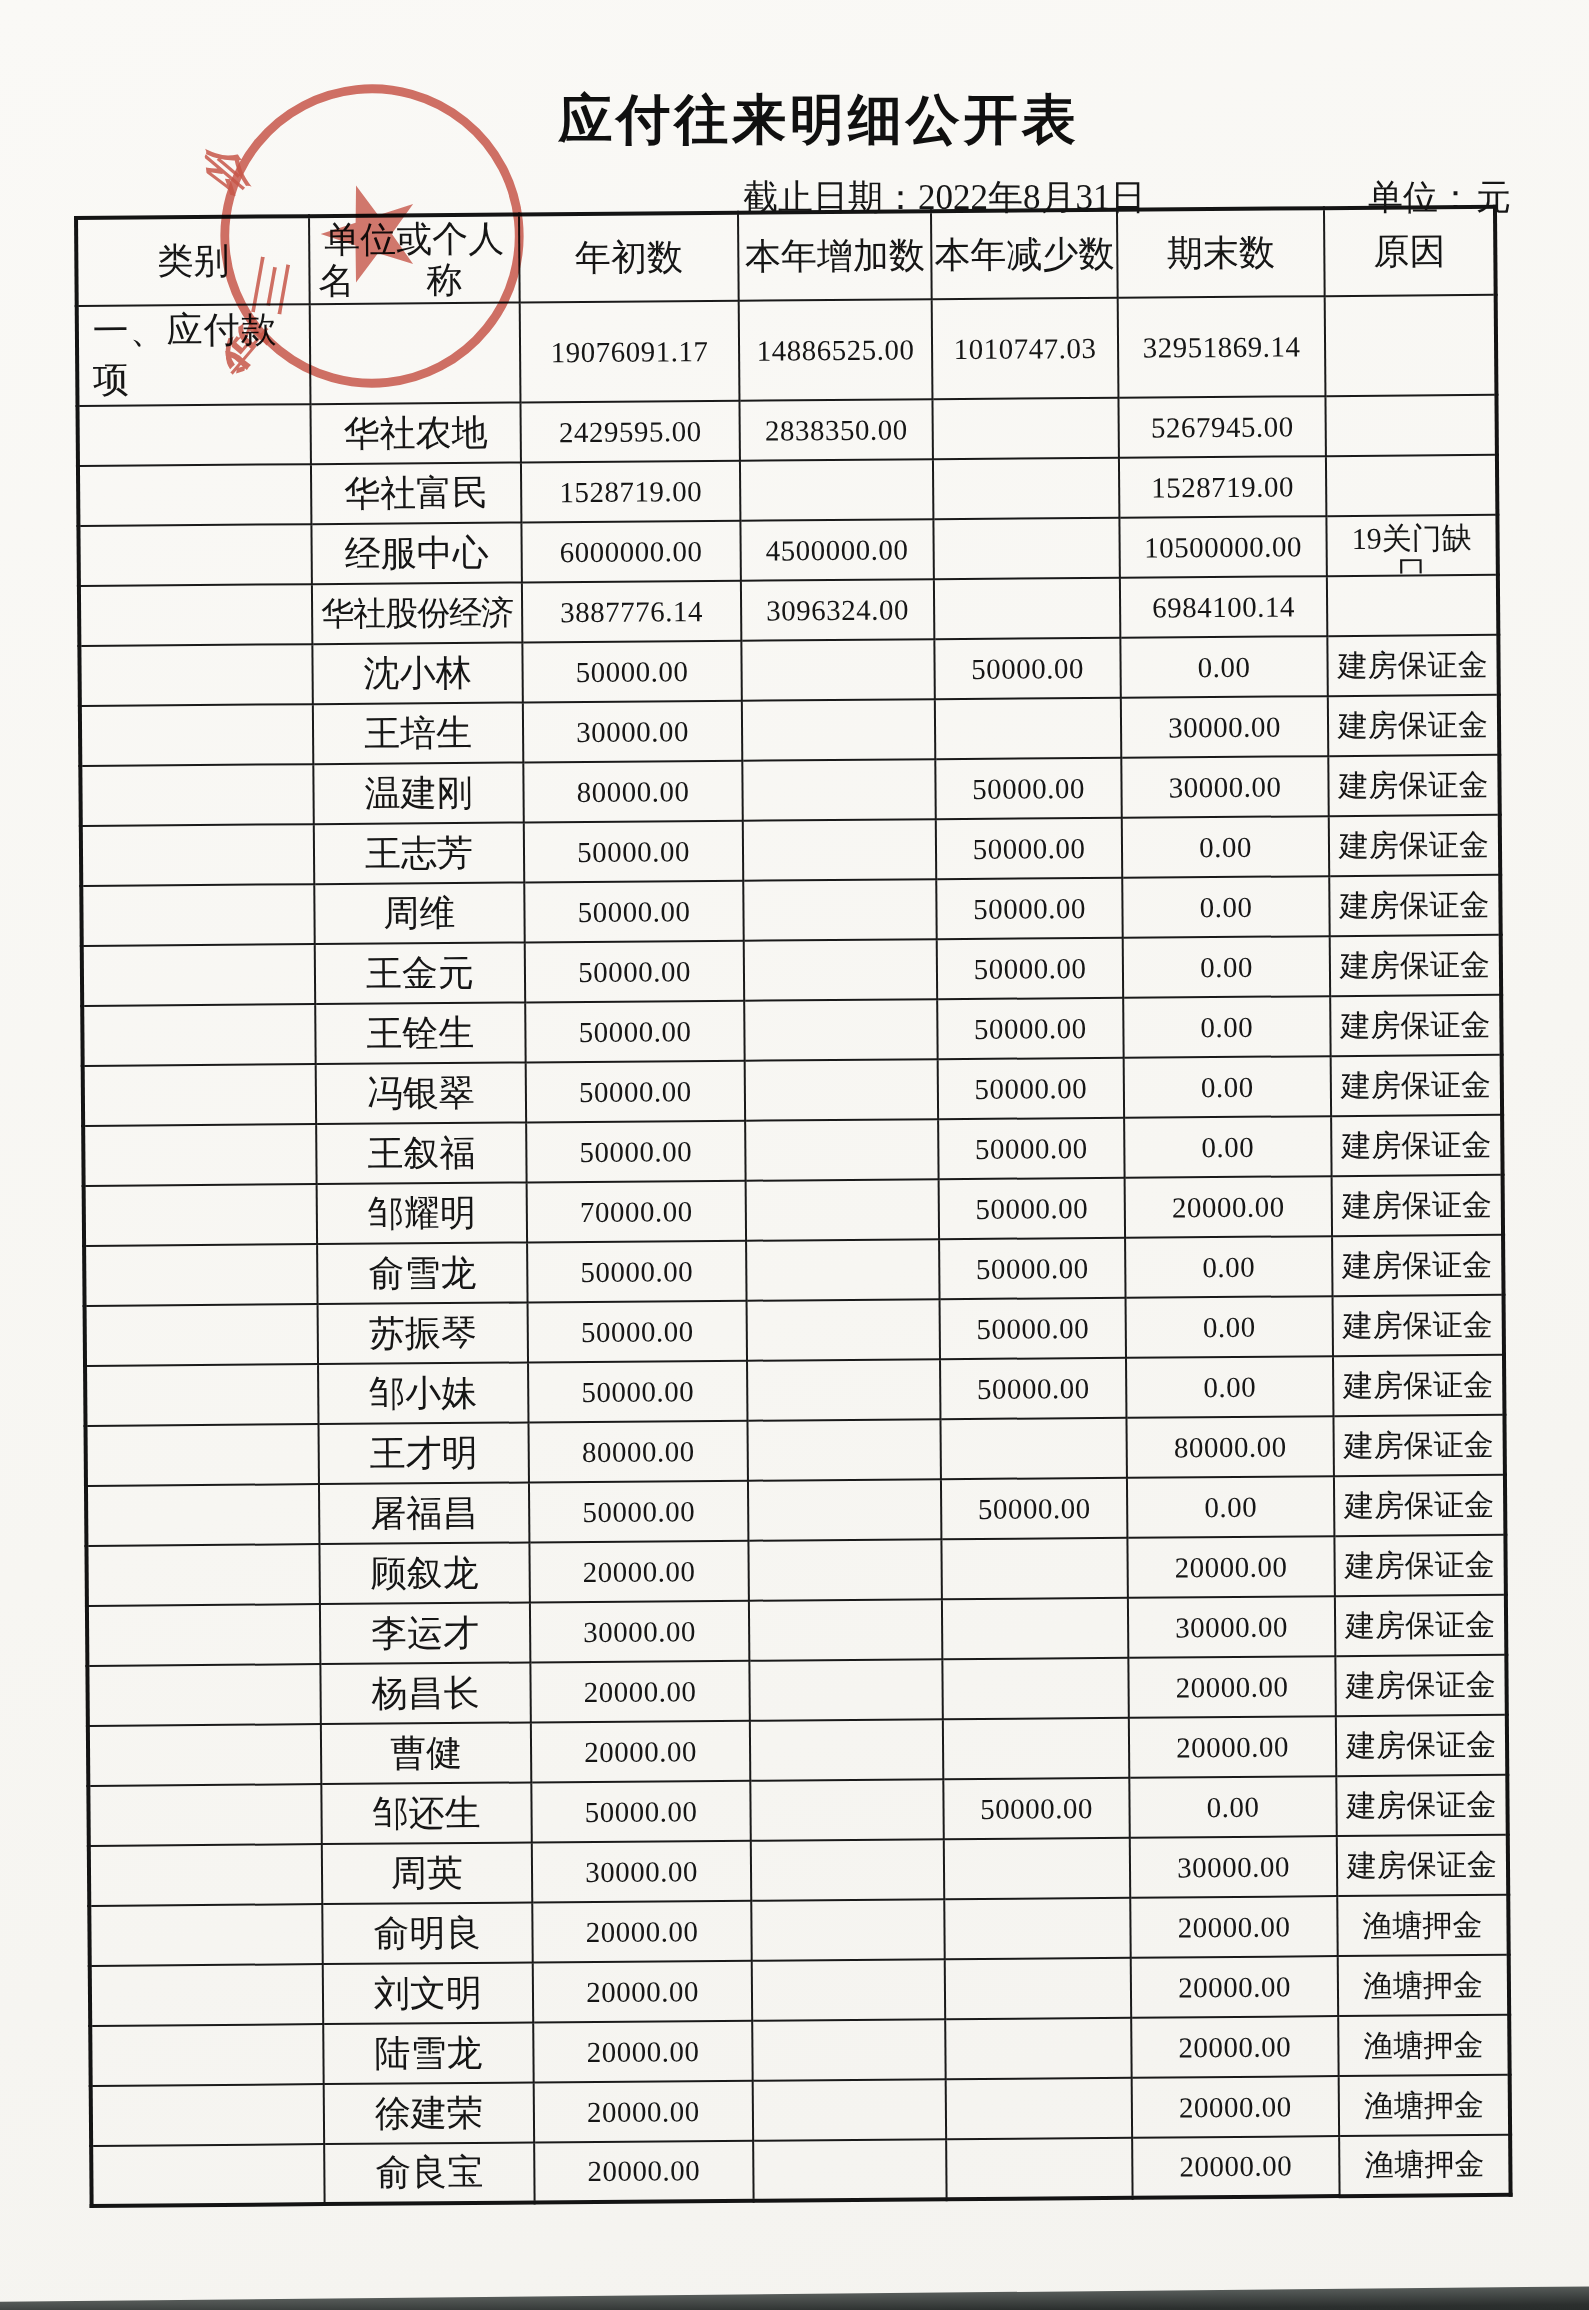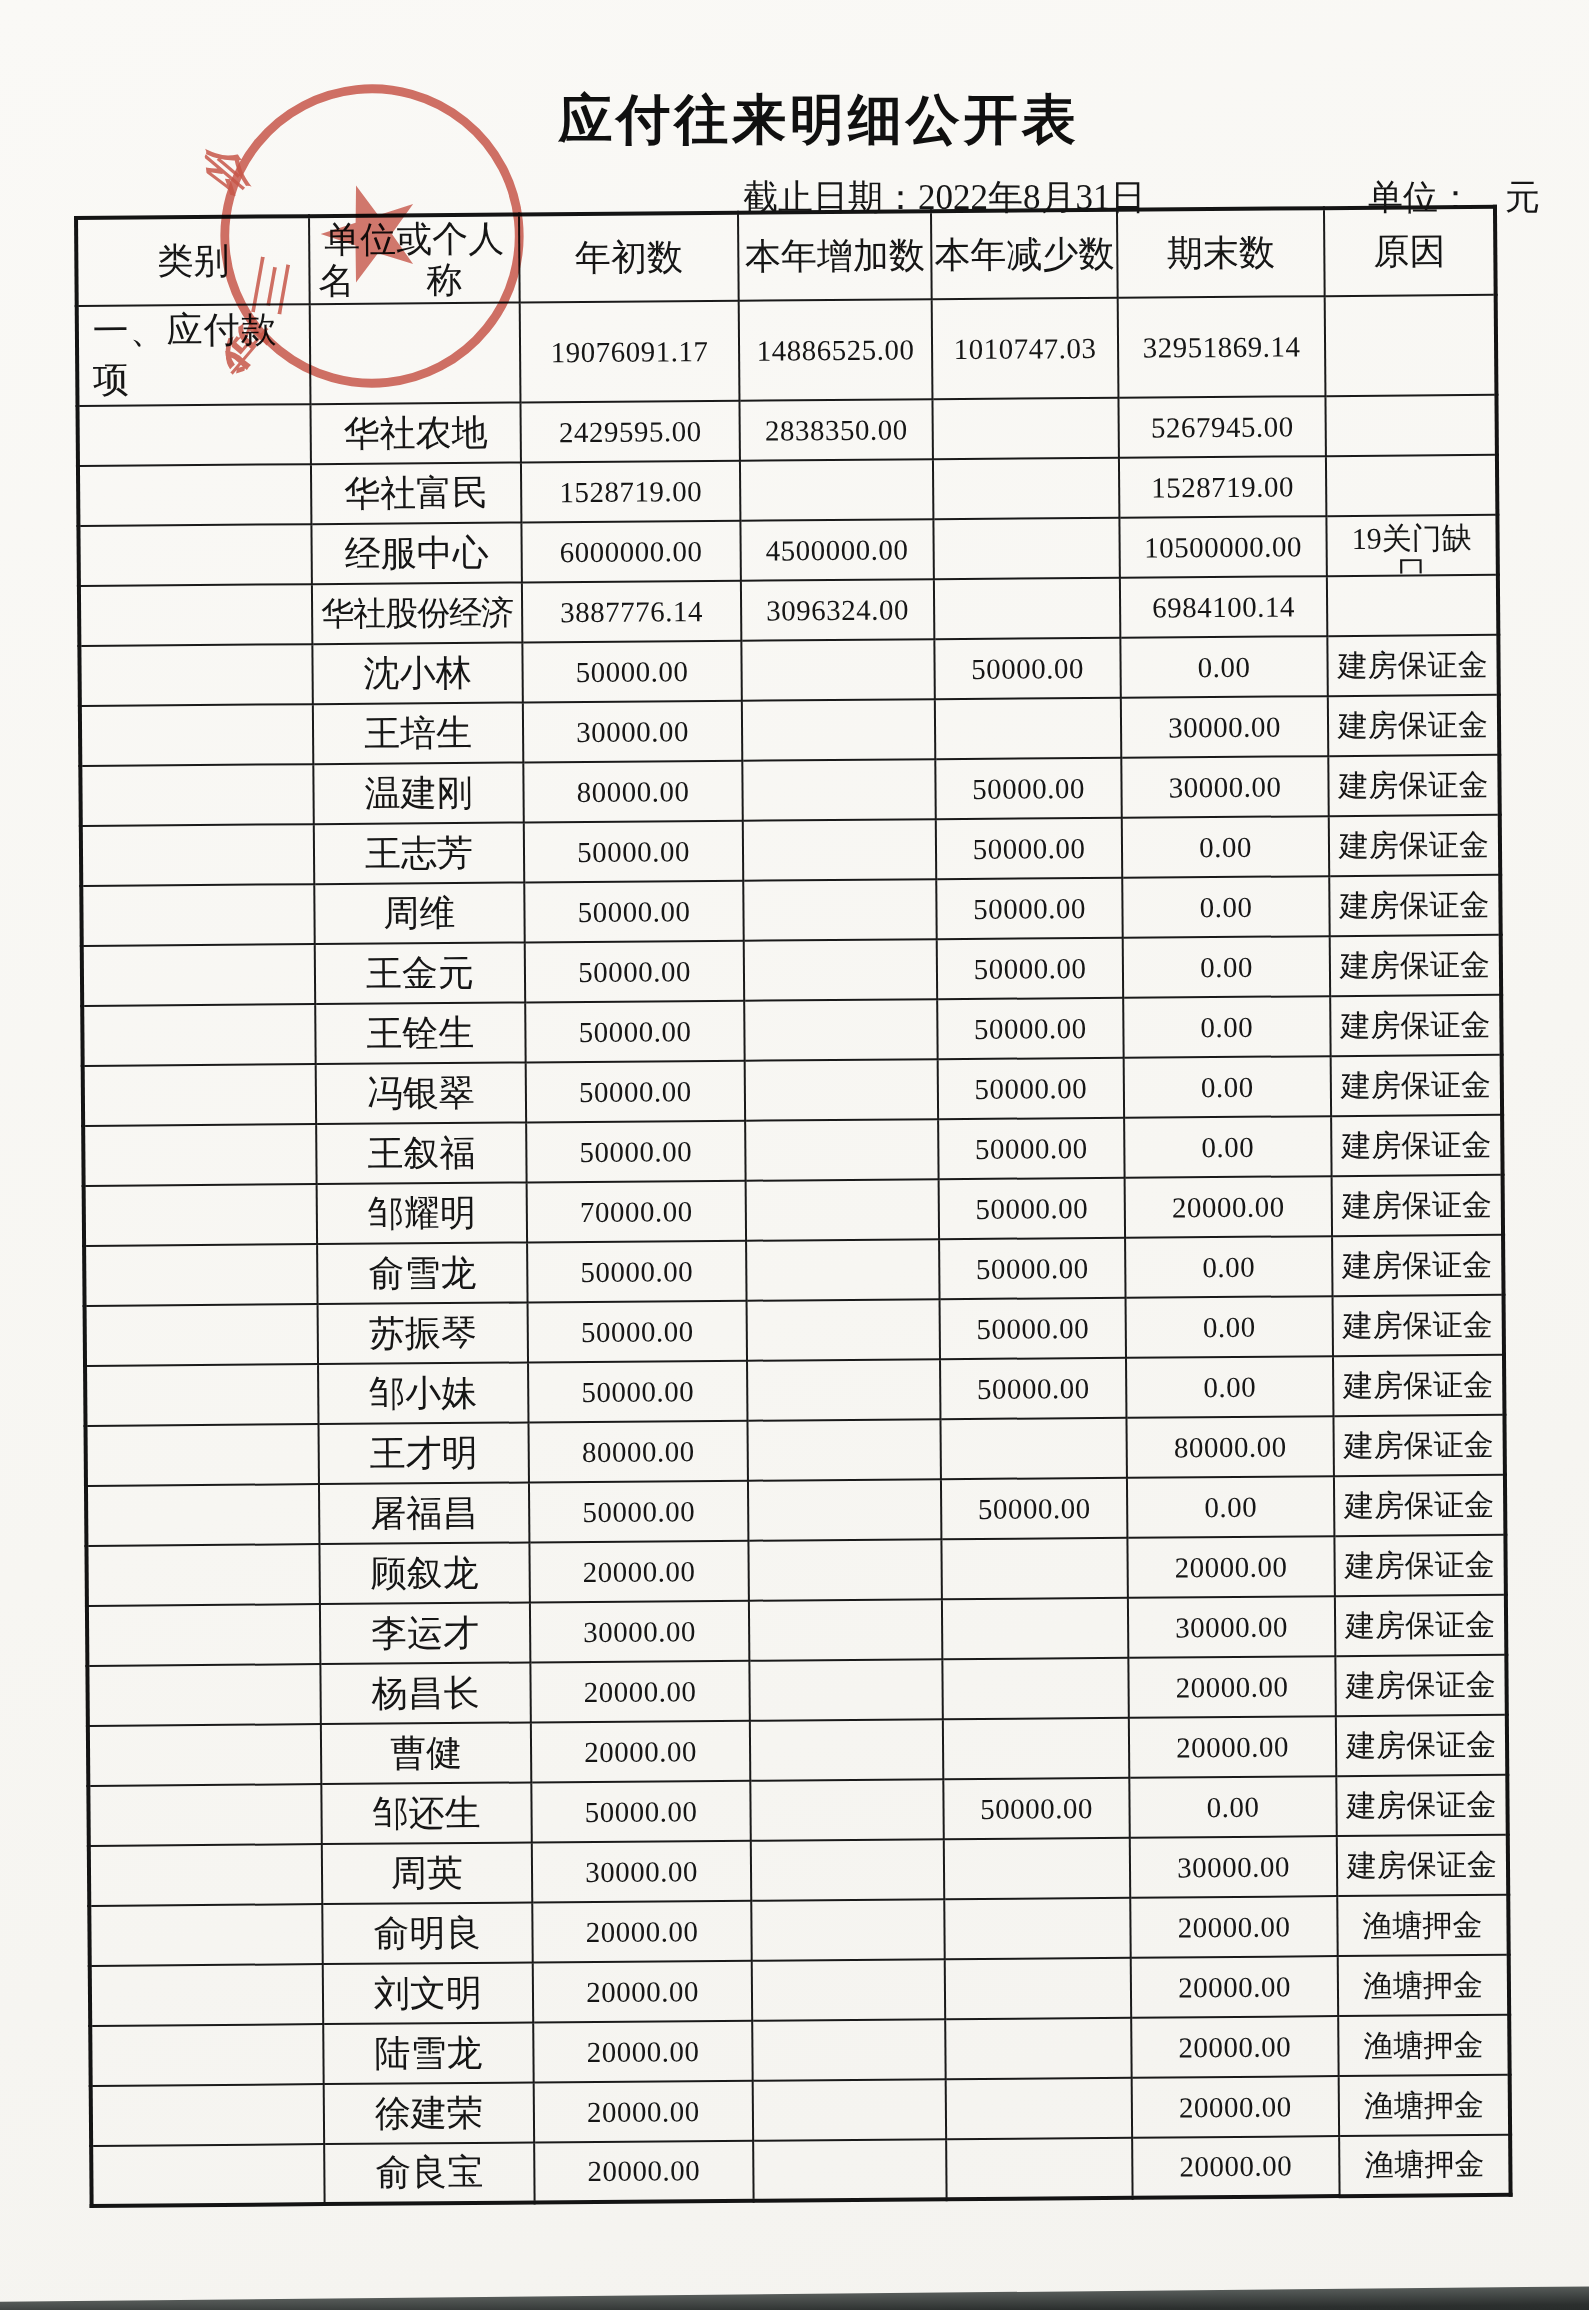--- a/index.html
+++ b/index.html
@@ -14,21 +14,21 @@
   .doc-title{
     position:absolute;top:84px;left:0;width:100%;text-align:center;
     font-family:"Liberation Sans","DejaVu Sans",sans-serif;
     font-weight:bold;font-size:54px;letter-spacing:3.9px;color:#101010;padding-left:24px;
   }
 
   
   .meta{position:absolute;top:174px;left:0;width:100%;height:43px;font-size:35px;}
   .meta .unit-name{position:absolute;left:78px;top:0;}
   .meta .cutoff{position:absolute;left:727px;top:0;margin-left:16px;}
-  .meta .unit{position:absolute;left:1368px;top:0;display:flex;gap:32px;}
+  .meta .unit{position:absolute;left:1368px;top:0;display:flex;gap:3px;}
 
   
   .tblwrap{position:absolute;left:74px;top:216px;transform:rotate(-0.45deg);transform-origin:0 0;}
   table{border-collapse:collapse;table-layout:fixed;width:1418px;background:transparent;}
   table{border:4.9px solid #141414;}
   th,td{border:2.9px solid #1a1a1a;padding:0;overflow:hidden;}
   thead tr{height:88px;}
   tbody tr{height:60px;}
   th{font-weight:normal;font-size:36px;text-align:center;vertical-align:middle;line-height:41px;}
   th .h2{white-space:pre;text-align:left;padding-left:7.8px;}

